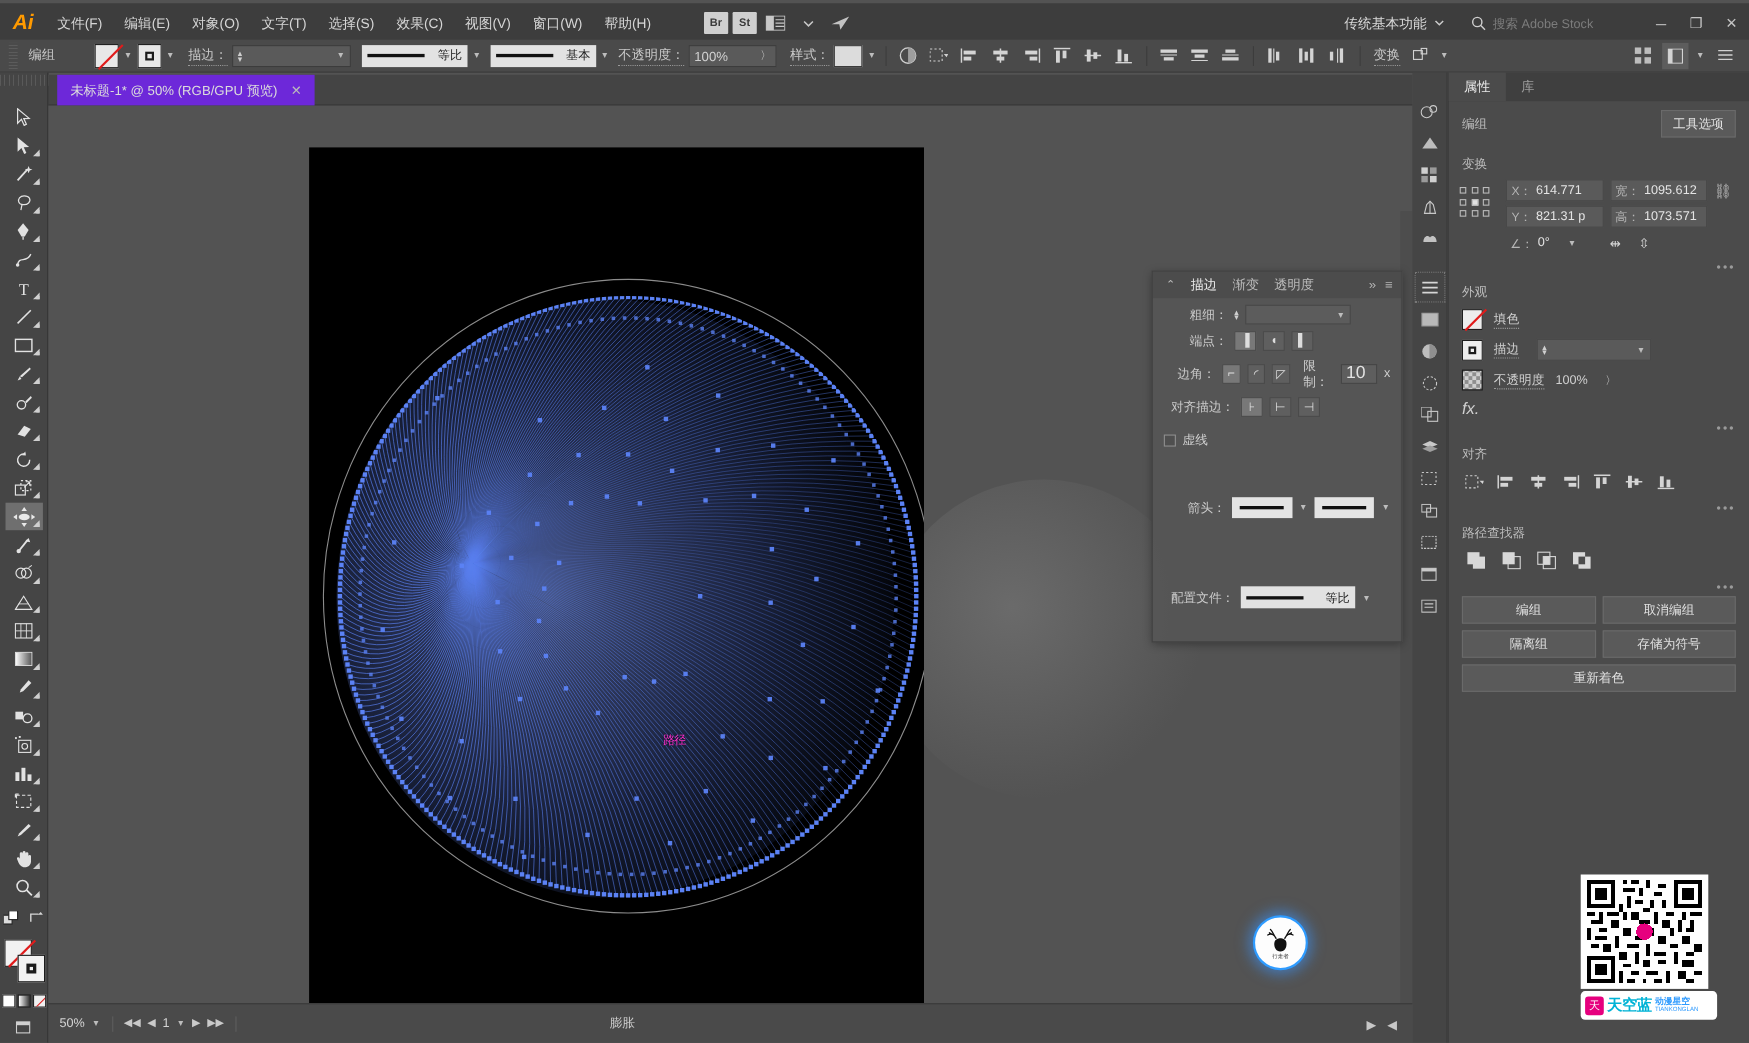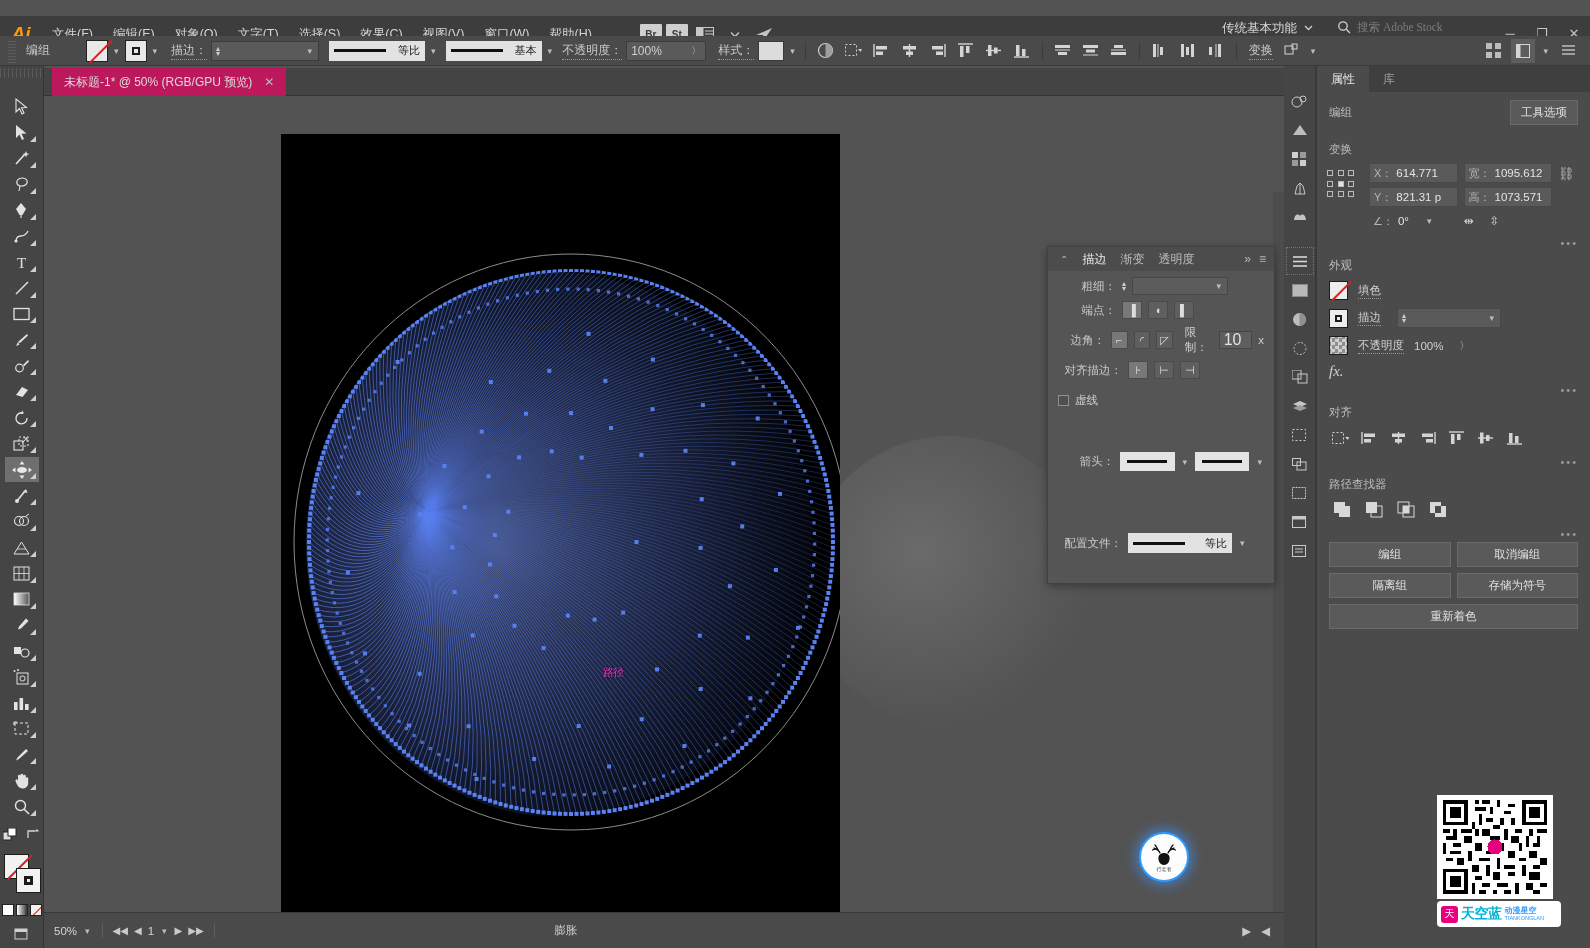--- a/index.html
+++ b/index.html
@@ -8,41 +8,41 @@
     background: #535353;
     font-family: "Liberation Sans", "DejaVu Sans", sans-serif;
     font-size: 12px;
     color: #d0d0d0;
     overflow: hidden;
     position: relative;
     user-select: none;
   }
   
   #menubar {
-    position: absolute; left: 0; top: 16px; width: 1590px; height: 36px;
+    position: absolute; left: 0; top: 3px; width: 1590px; height: 36px;
     background: #3d3d3d;
     display: flex; align-items: center;
   }
   #ai-logo {
     width: 42px; height: 36px; display: flex; align-items: center; justify-content: center;
     color: #ff9a00; font-weight: bold; font-size: 19px; font-style: italic;
   }
   .menu-item {
     padding: 0 10px; height: 36px; line-height: 36px; font-size: 12.5px; color: #d6d6d6;
     white-space: nowrap;
   }
   #menubar-icons { display: flex; align-items: center; margin-left: 22px; gap: 4px; padding-left: 16px; }
   .mb-btn {
     width: 22px; height: 20px; background: #cfcfcf; color: #3a3a3a;
     font-size: 10px; font-weight: bold; display: flex; align-items: center; justify-content: center;
     border-radius: 1px;
   }
   .mb-icon { width: 26px; height: 22px; display:flex; align-items:center; justify-content:center; color:#c8c8c8; }
   #menubar-right {
-    margin-left: auto; display: flex; height: 36px; font-family: Liberation Serif, serif;
+    margin-left: auto; display: flex; align-items: center; height: 36px;
   }
   #workspace-sel {
     display: flex; align-items: center; gap: 7px; padding: 0 10px; height: 24px;
     font-size: 12.5px; color: #d9d9d9;
   }
   #search-box {
     display: flex; align-items: center; gap: 6px; padding: 0 8px; height: 22px;
     margin-left: 6px; min-width: 165px;
   }
   #search-box .ph { color: #7c7c7c; font-size: 11.5px; }
@@ -85,21 +85,21 @@
     color:#cfcfcf;
   }
   .cb-sep { width:1px; height:18px; background:#3c3c3c; margin:0 4px; }
   
   #tabbar {
     position: absolute; left: 44px; top: 68px; width: 1240px; height: 28px;
     background: #444; border-bottom: 1px solid #333;
   }
   #doctab {
     position:absolute; left: 8px; top: 0; height: 28px; display:flex; align-items:center;
-    gap: 12px; padding: 0 12px; background: #be185d; font-size: 12px; color:#dcdcdc;
+    gap: 12px; padding: 0 12px; background: #6d28d9; font-size: 12px; color:#dcdcdc;
   }
   #doctab .x { color:#bbb; font-size: 12px; }
   
   #toolbar {
     position: absolute; left: 0; top: 66px; width: 44px; height: 882px;
     background: #454545; border-right: 1px solid #333;
     display:flex; flex-direction:column; align-items:center; padding-top: 28px;
   }
   #tb-grip { position:absolute; left:0; top:2px; width:44px; height: 10px;
      background: repeating-linear-gradient(90deg,#6e6e6e 0 1px,transparent 1px 4px); opacity:.5;}
@@ -1788,21 +1788,21 @@
       <span class="caret" style="margin-left:auto">▾</span>
     </span>
   </div>
   <div class="app-row">
     <span class="app-sw opa"></span>
     <span class="dotted-u">不透明度</span>
     <span>100%</span>
     <span style="margin-left:6px;font-size:10px">〉</span>
   </div>
   <div class="app-row">
-    <span style="font-style:italic;font-family:Liberation Serif, serif;font-size:15px">fx.</span>
+    <span style="font-style:italic;font-family:Liberation Sans, sans-serif;font-size:15px">fx.</span>
   </div>
   <div class="pp-dots">•••</div>
 
   <div class="pp-sec-t">对齐</div>
   <div class="align-row">
     <div class="al-ic">
         <svg width="17" height="14" viewBox="0 0 17 14">
           <rect x="0.5" y="1.5" width="11" height="11" fill="none" stroke="#d4d4d4" stroke-dasharray="2 2"></rect>
           <path d="M13 6 L16 9 L17 6" fill="#d4d4d4"></path>
         </svg>

